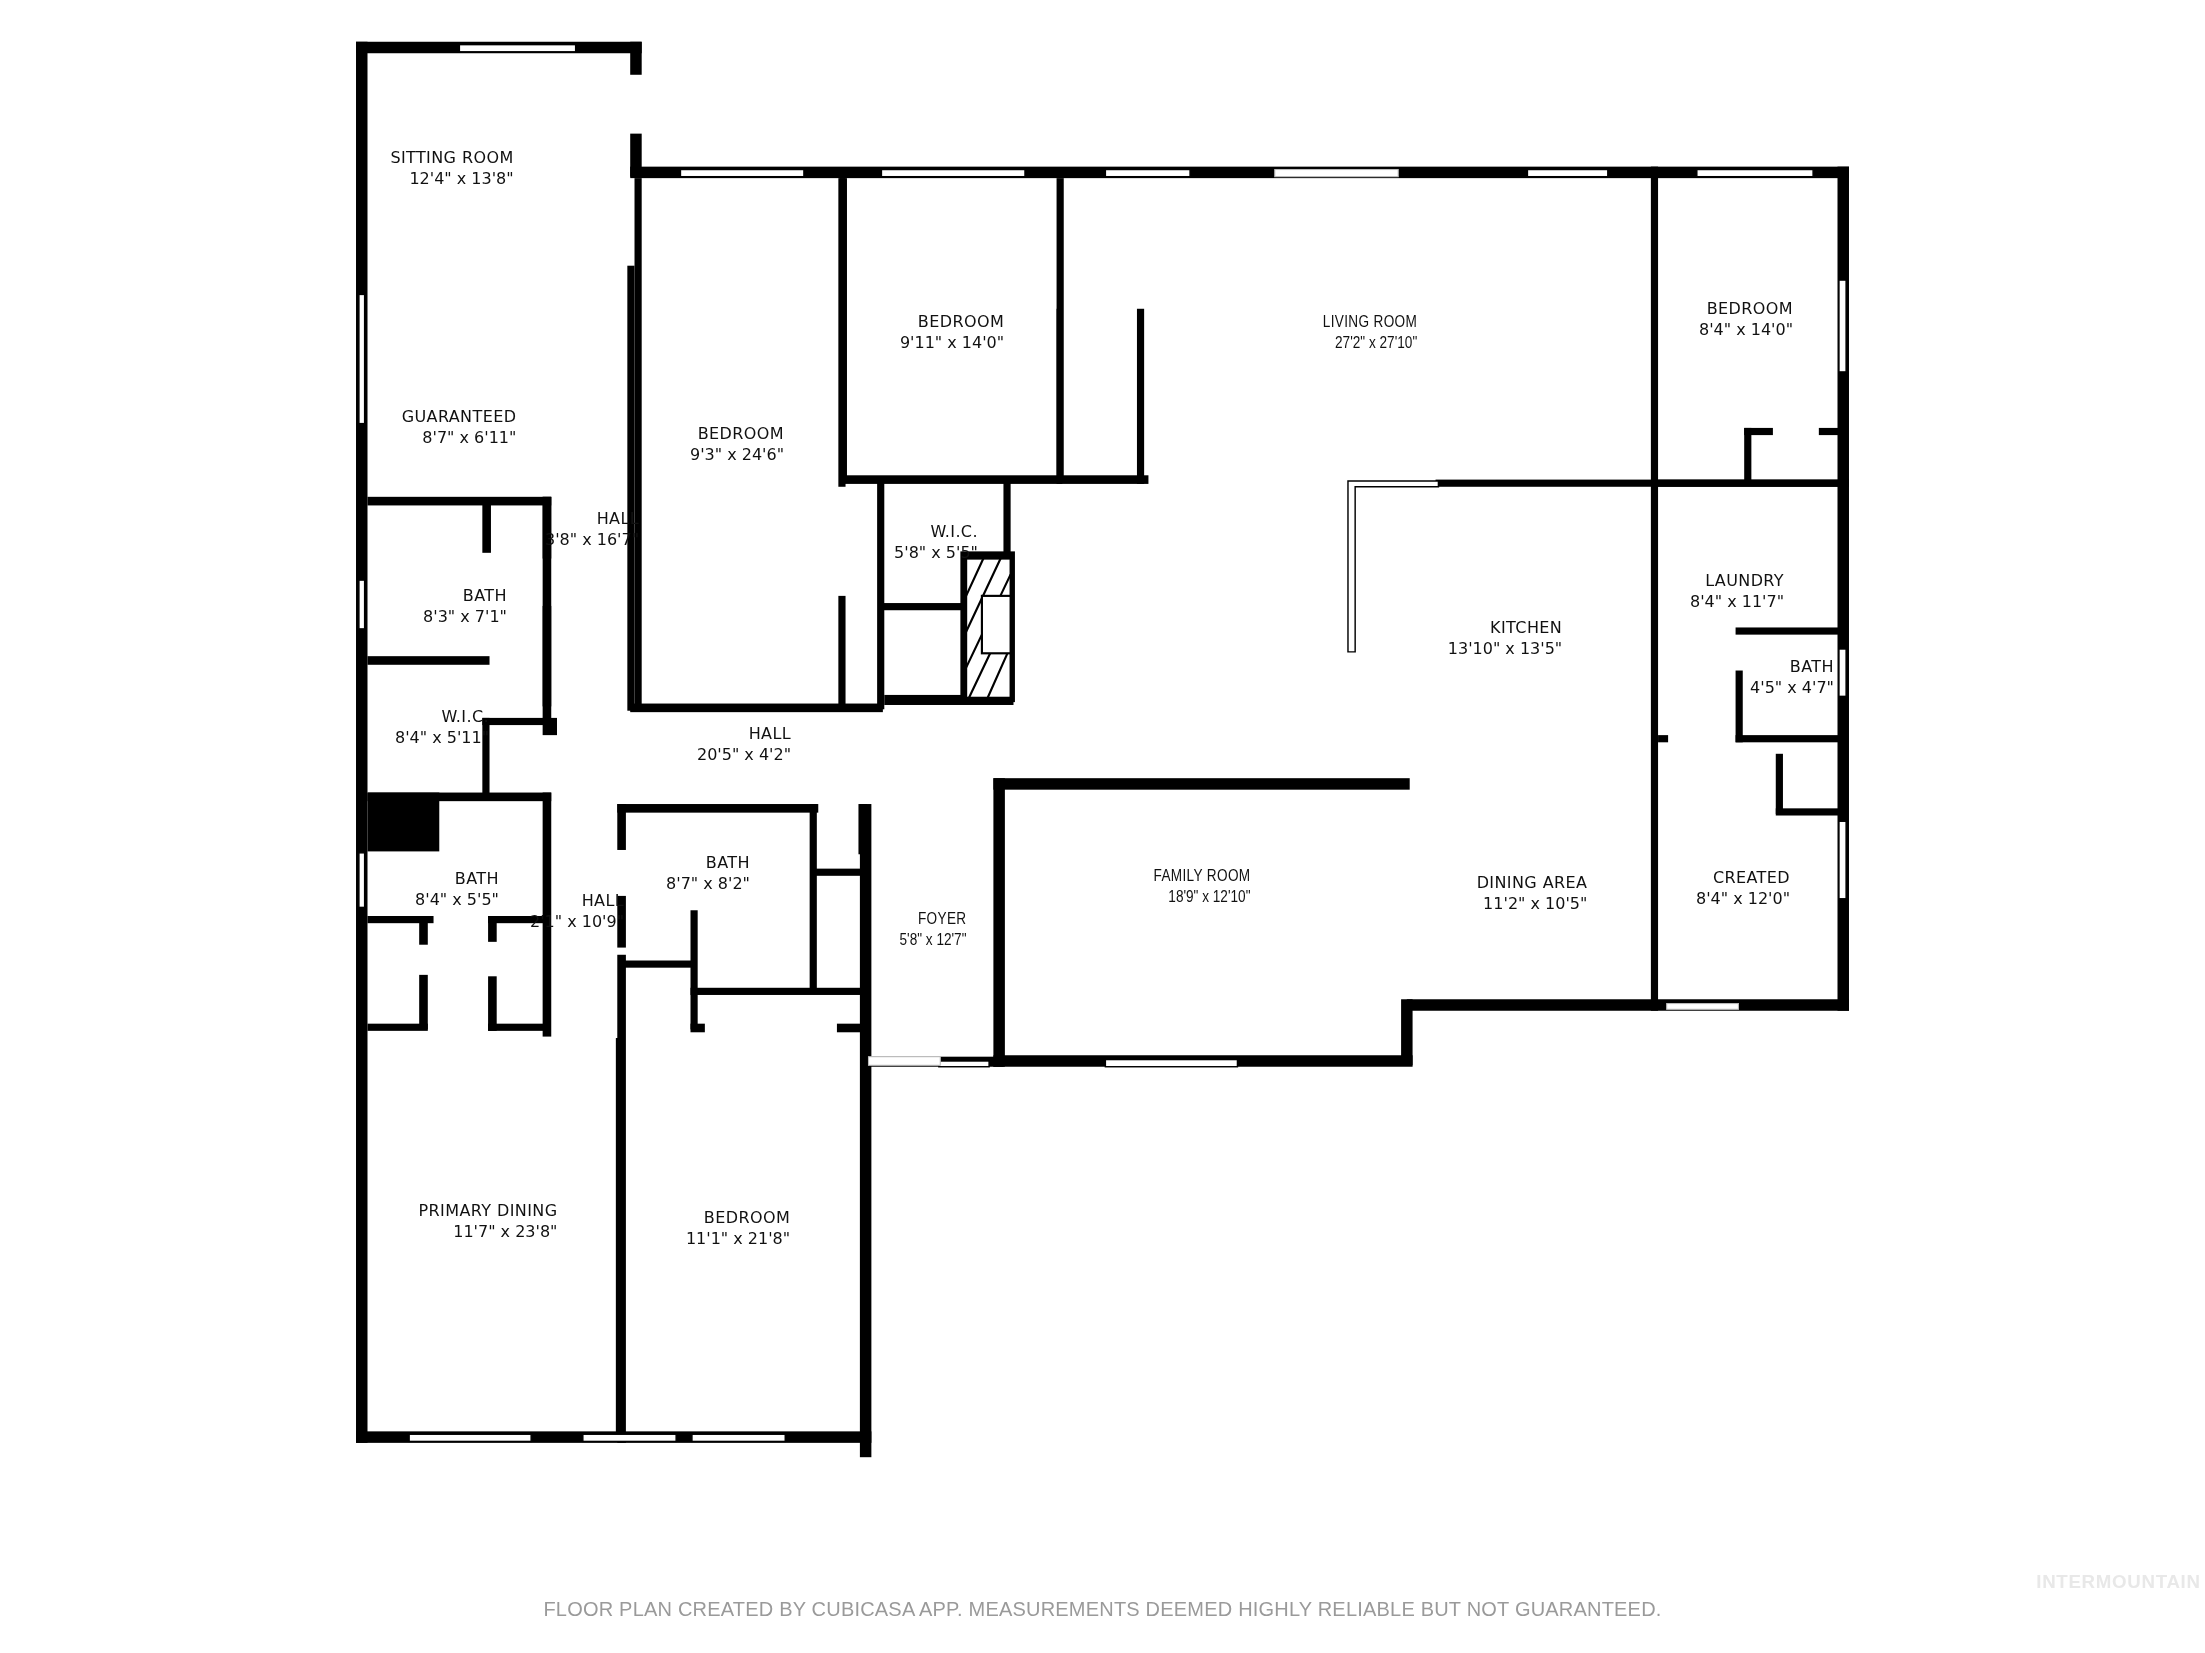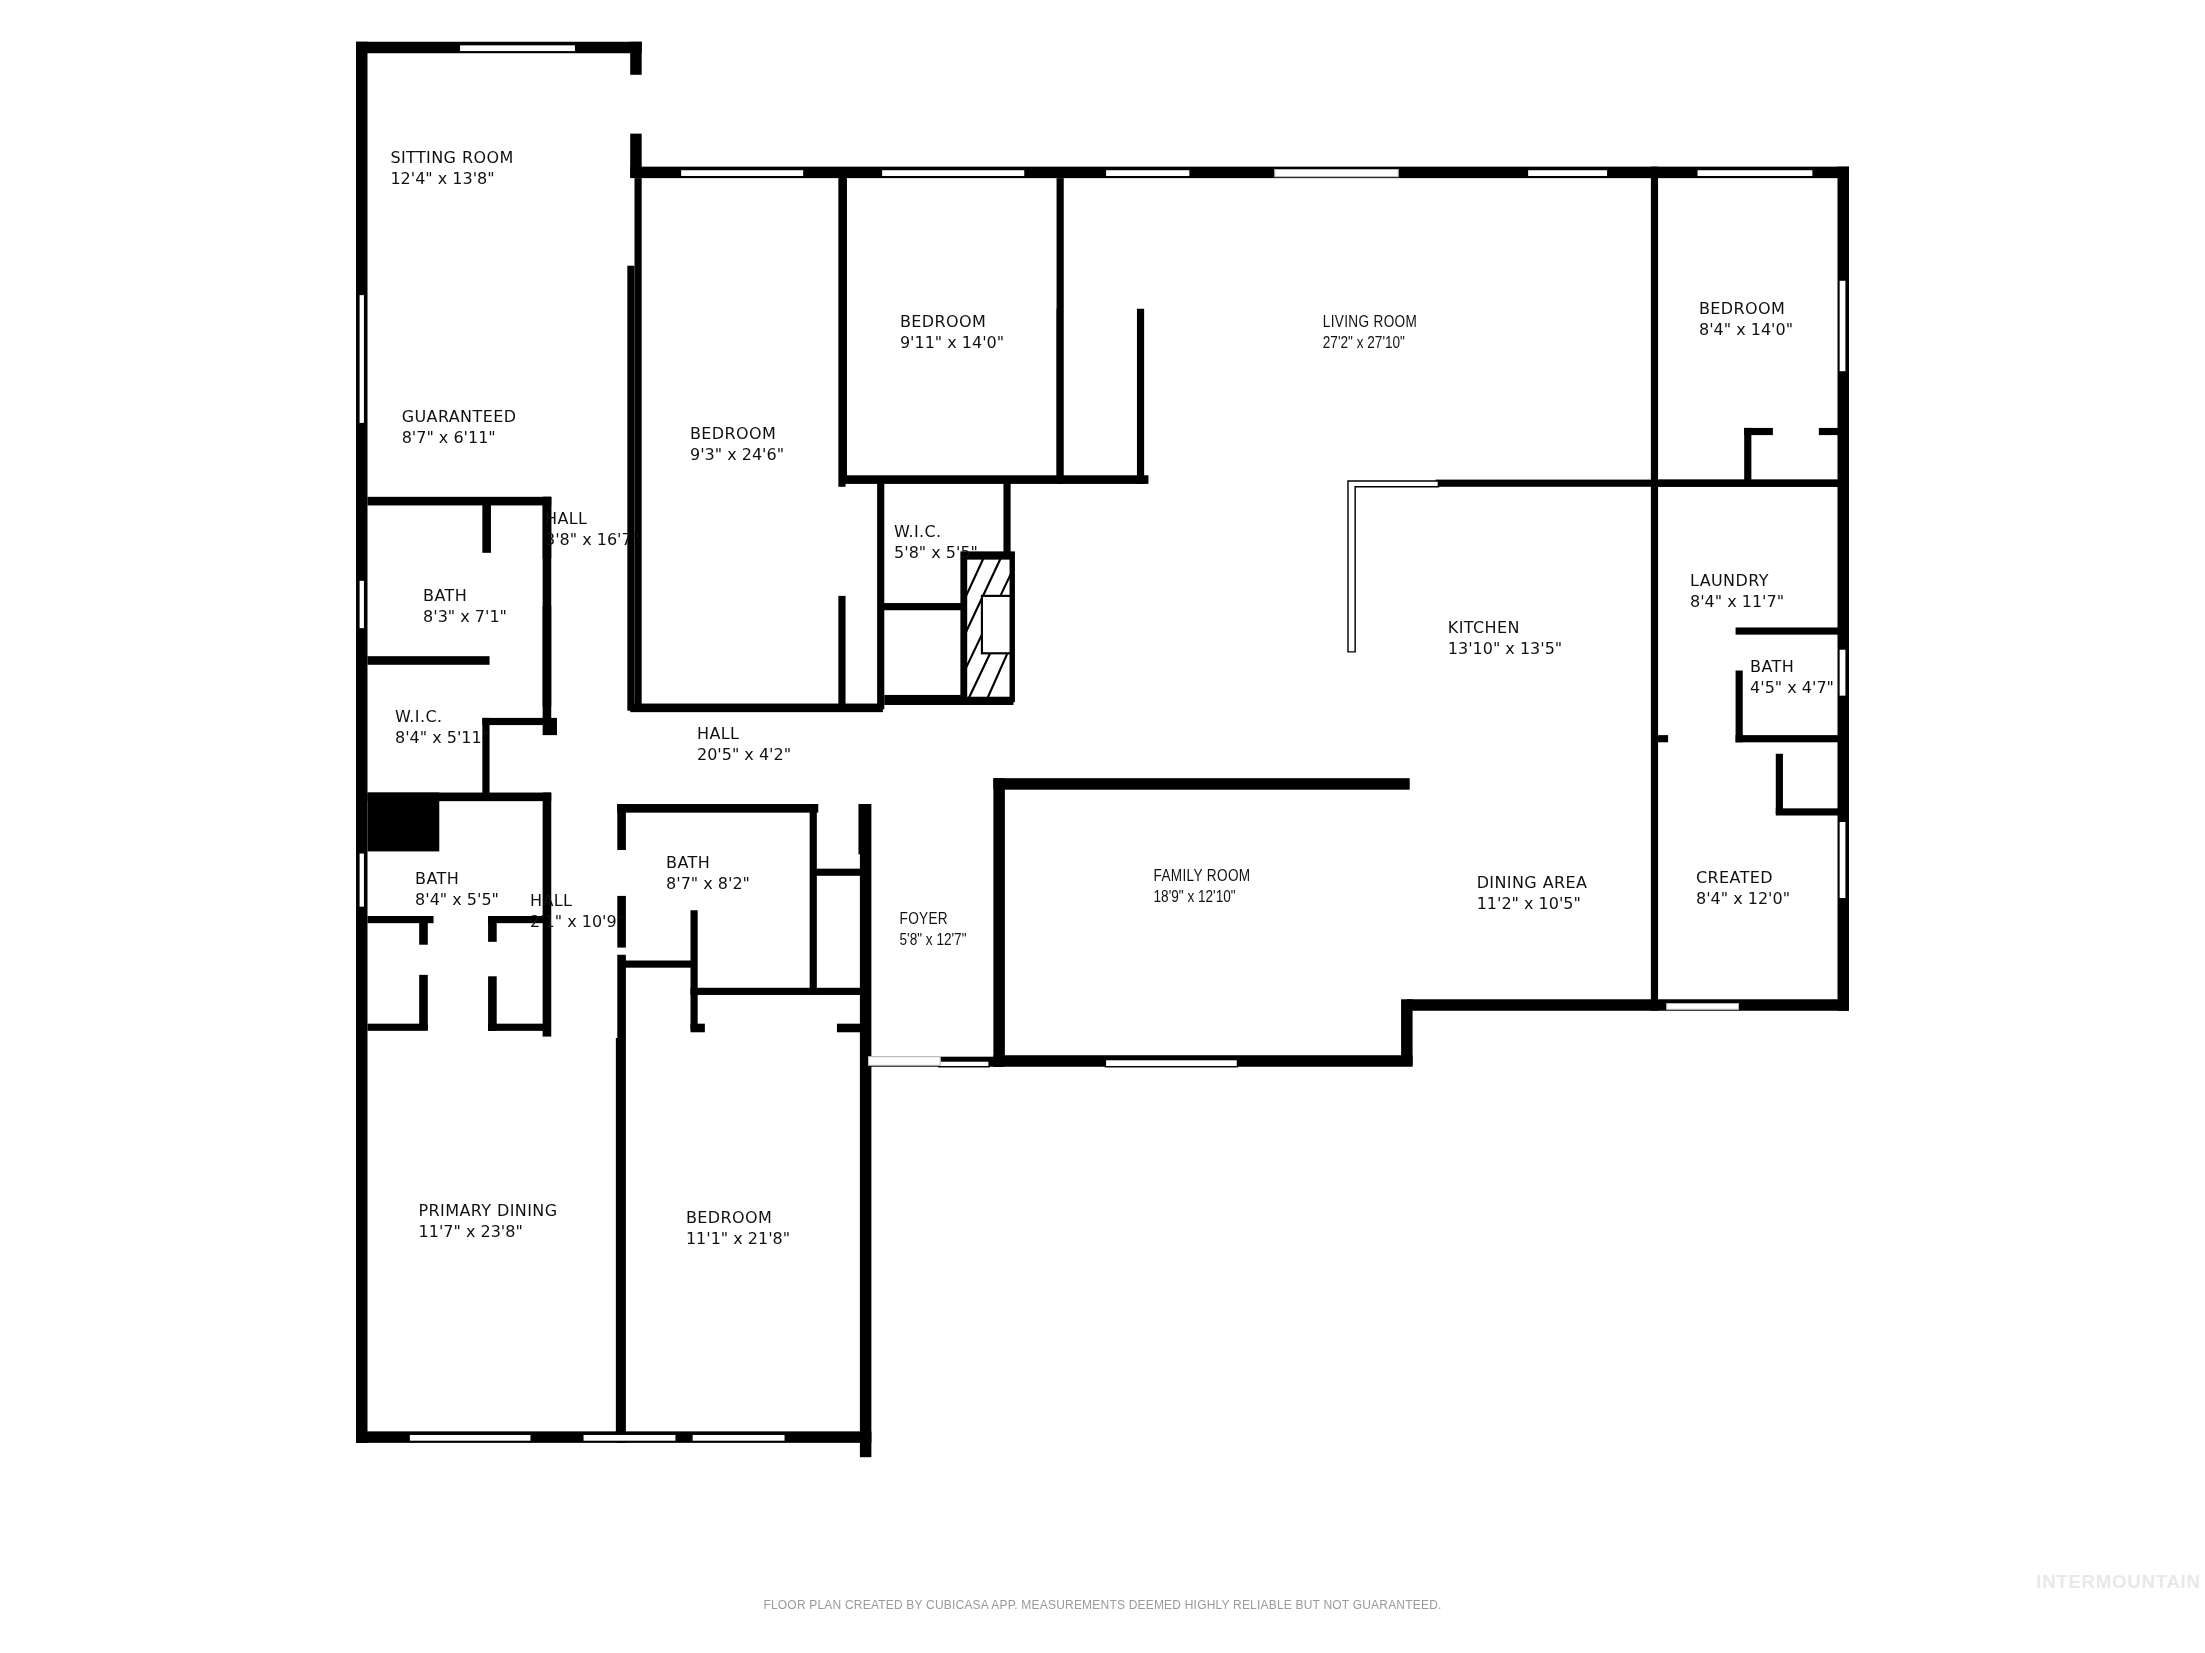--- a/index.html
+++ b/index.html
@@ -1,25 +1,25 @@
 <!DOCTYPE html>
 <html style="font-size:11.5px"><head>
 <meta charset="utf-8">
 <style>
   html, body { margin:0; padding:0; background:#ffffff; }
   body { width:2205px; height:1654px; position:relative; overflow:hidden; font-family:"DejaVu Sans", "Liberation Sans", sans-serif; }
   #plan { position:absolute; left:0; top:0; width:2205px; height:1654px; }
   .wall { fill:#000; }
   .win  { fill:#fff; stroke:#000; stroke-width:2; }
   .opening { fill:#fff; stroke:#bbb; stroke-width:1.5; }
-  .label { position:absolute; transform:translate(-50%,-50%); text-align:left; color:#111; white-space:nowrap; line-height:1.3; }
+  .label { position:absolute; transform:translate(-50%,-50%); text-align:right; color:#111; white-space:nowrap; line-height:1.3; }
   .label .name { font-size:16px; letter-spacing:0.4px; display:block; }
   .label .dim  { font-size:16px; display:block; }
   .label.condensed .name, .label.condensed .dim { font-family:"Liberation Sans Narrow","Liberation Sans", sans-serif; transform:scaleX(0.85); }
-  .footer { position:absolute; left:50%; top:1598px; transform:translateX(-50%); font-size:12px; color:#9a9a9a; letter-spacing:0.2px; white-space:nowrap; font-family:"Liberation Sans", sans-serif; }
+  .footer { position:absolute; left:50%; top:1598px; transform:translateX(-50%); font-size:20px; color:#9a9a9a; letter-spacing:0.2px; white-space:nowrap; font-family:"Liberation Sans", sans-serif; }
   .watermark { position:absolute; right:4.3px; top:1571px; font-size:18.7px; font-weight:bold; color:#e8e8e8; letter-spacing:0.7px; font-family:"Liberation Sans", sans-serif; }
 </style>
 </head>
 <body>
 
 <svg id="plan" viewBox="0 0 3072 2304" xmlns="http://www.w3.org/2000/svg">
 
   <g>
 
     <rect class="wall" x="496" y="58" width="398" height="16"></rect>

